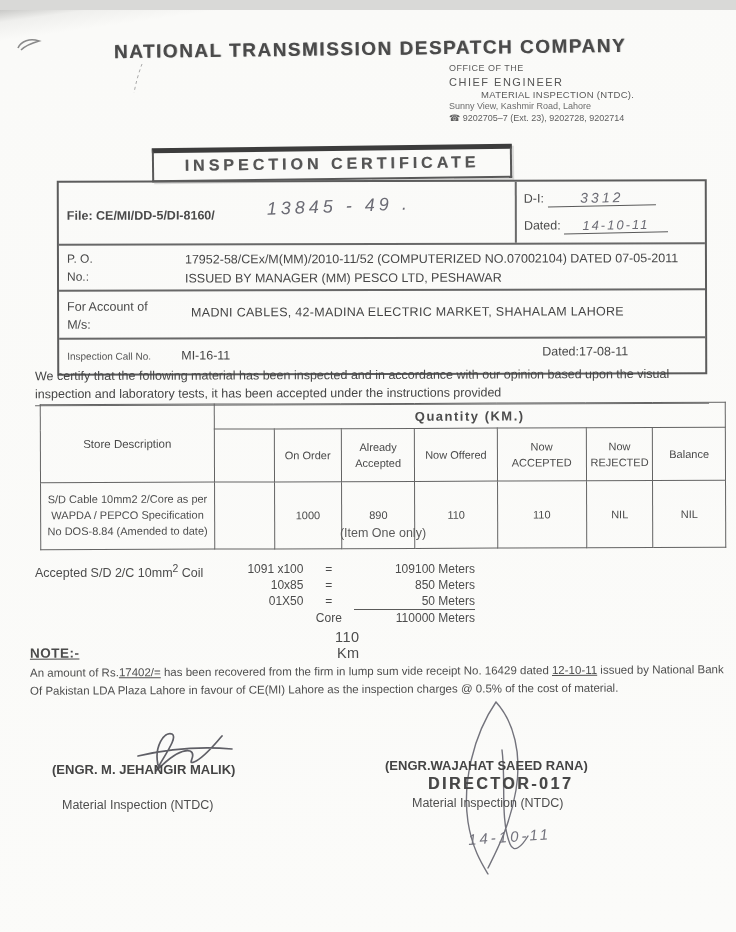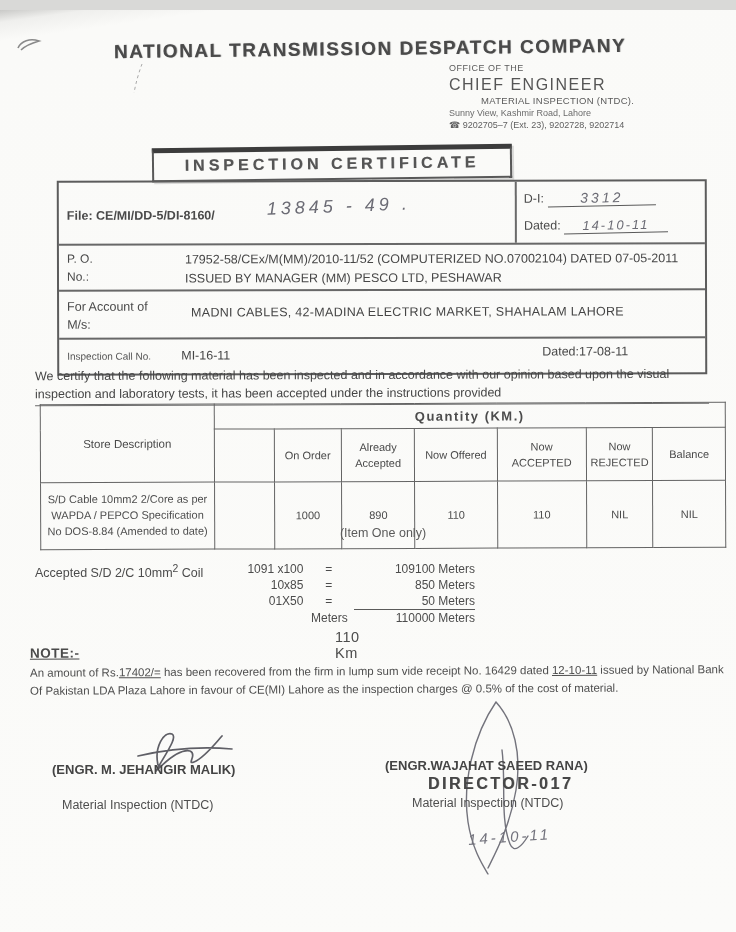--- a/index.html
+++ b/index.html
@@ -16,21 +16,21 @@
   .abs{position:absolute;}
   
   .company{
     left:78px;top:28px;width:584px;
     text-align:center;font-weight:bold;font-size:19px;letter-spacing:1.5px;
     color:#4a4a4a;transform:rotate(-0.7deg);
     text-shadow:0.6px 0 0.7px rgba(74,74,74,.55);
   }
   .office{left:449px;top:53px;line-height:1.3;color:#5a5a5a;}
   .office .l1{font-size:9px;letter-spacing:.5px;}
-  .office .l2{font-size:16px;letter-spacing:1.5px;color:#555;}
+  .office .l2{font-size:11px;letter-spacing:1.5px;color:#555;}
   .office .l3{font-size:9.5px;letter-spacing:.3px;padding-left:32px;}
   .office .l4{font-size:9px;color:#6b6b6b;}
   .office .l5{font-size:9px;color:#606060;}
   .office div{white-space:nowrap;}
   
   .title-box{
     left:152px;top:136px;width:356px;
     border:2px solid #585858;border-top:5px solid #3c3c3c;
     padding:4px 0 5px 0;text-align:center;
     transform:rotate(-0.7deg);
@@ -83,21 +83,21 @@
   .item-caption{left:268px;top:516px;width:230px;text-align:center;font-size:12.5px;color:#5a5a5a;}
   
   .calc{left:35px;top:551px;font-size:12px;color:#4c4c4c;}
   .calc-label{position:absolute;left:0;top:2px;font-size:12.5px;white-space:nowrap;}
   .calc-grid{position:absolute;left:195px;top:0;width:245px;}
   .calc-row{display:flex;line-height:16px;gap:8px;}
   .calc-row .expr{width:76px;text-align:right;}
   .calc-row .eq{width:36px;text-align:center;}
   .calc-row .res{width:125px;text-align:right;}
   .calc-row .res.u{border-bottom:1.5px solid #5a5a5a;}
-  .calc-km{position:absolute;left:300px;top:68px;font-size:14.5px;color:#4c4c4c;letter-spacing:.5px;}
+  .calc-km{position:absolute;left:300px;top:68px;font-size:14.5px;color:#4c4c4c;letter-spacing:.5px;text-align:right;}
   
   .note{left:30px;top:634px;width:696px;transform:rotate(-0.3deg);}
   .note-head{font-size:13.5px;font-weight:bold;letter-spacing:.5px;color:#4a4a4a;
     text-decoration:underline;margin-bottom:3px;}
   .note-text{margin:0;font-size:11.5px;line-height:1.6;color:#4f4f4f;}
   .note-text .u{text-decoration:underline;}
   
   .sig-name{font-size:13px;font-weight:bold;color:#444;white-space:nowrap;}
   .sig-title{font-size:15px;font-weight:bold;letter-spacing:2.5px;color:#474747;white-space:nowrap;
     text-shadow:0.5px 0 0.6px rgba(70,70,70,.5);}
@@ -220,21 +220,21 @@
         <span class="eq">=</span>
         <span class="res">850 Meters</span>
       </div>
       <div class="calc-row">
         <span class="expr">01X50</span>
         <span class="eq">=</span>
         <span class="res u">50  Meters</span>
       </div>
       <div class="calc-row">
         <span class="expr"></span>
-        <span class="eq">Meters</span>
+        <span class="eq">Core</span>
         <span class="res">110000 Meters</span>
       </div>
     </div>
     <div class="calc-km">110 Km</div>
   </div>
 
   <div class="abs note">
     <div class="note-head">NOTE:-</div>
     <p class="note-text"><span>An amount of Rs.</span><span class="u">17402/=</span><span> has been recovered from the firm in lump sum vide receipt No. 16429 dated </span><span class="u">12-10-11</span><span> issued by National Bank Of Pakistan LDA Plaza Lahore in favour of CE(MI) Lahore as the inspection charges @ 0.5% of the cost of material.</span></p>
   </div>

